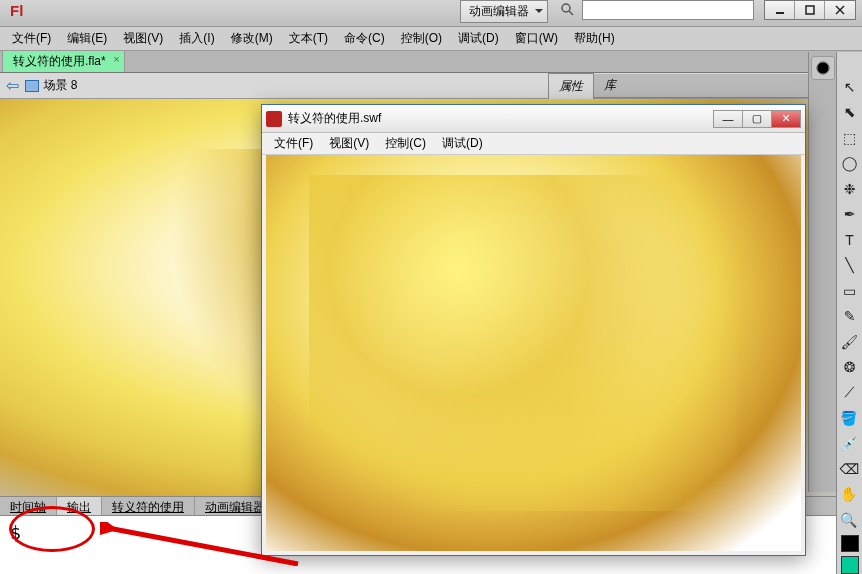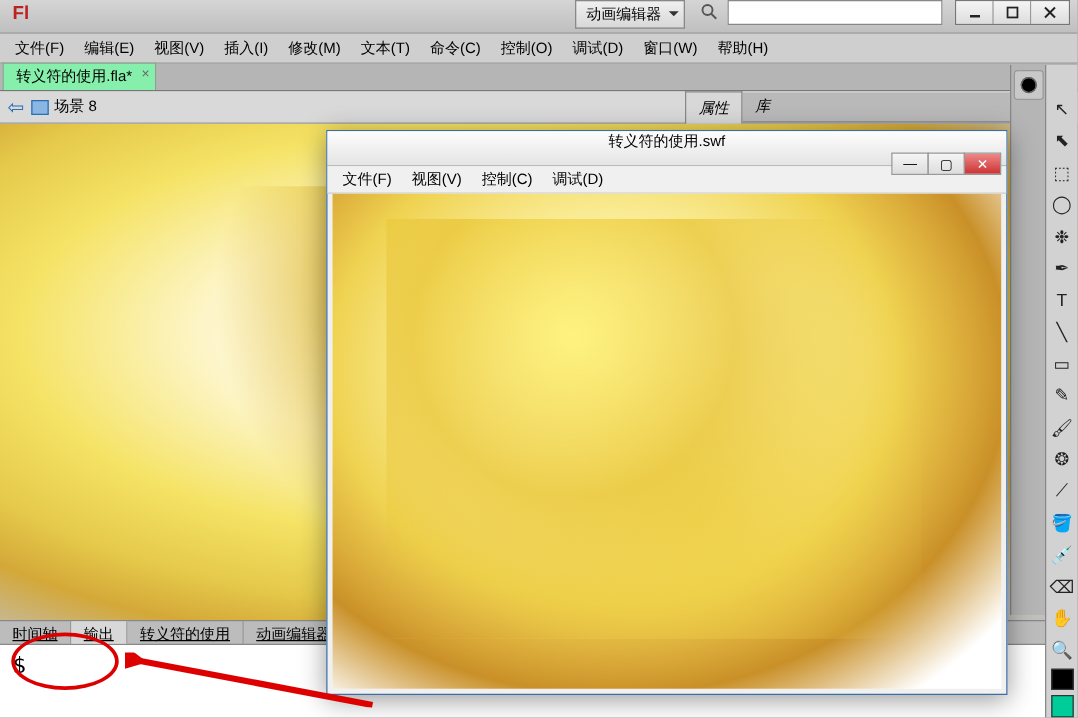--- a/index.html
+++ b/index.html
@@ -55,21 +55,21 @@
 .toolstrip { position: absolute; right: 0; top: 52px; bottom: 0; width: 26px; background: #d2d2d2; border-left: 1px solid #888; display: flex; flex-direction: column; align-items: center; padding-top: 24px; gap: 4px; }
 .tool-slot { width: 22px; height: 22px; display: flex; align-items: center; justify-content: center; font-size: 14px; color: #222; }
 .color-swatch { width: 18px; height: 18px; border: 1px solid #333; }
 
 
 .side-collapse { position: absolute; right: 26px; top: 52px; width: 28px; height: 440px; background: #b5b5b5; border-left: 1px solid #888; }
 .side-btn { width: 24px; height: 24px; margin: 4px auto; background: #c8c8c8; border: 1px solid #999; border-radius: 3px; display:flex;align-items:center;justify-content:center; }
 
 
 .swf-window { position: absolute; left: 261px; top: 104px; width: 545px; height: 452px; background: #f0f0f0; border: 1px solid #3a6ea5; box-shadow: 0 4px 20px rgba(0,0,0,0.4); }
-.swf-titlebar { height: 28px; background: linear-gradient(#fdfdfd,#e4e4e4); display: flex; align-items: center; padding: 0 4px; font-size: 12px; border-bottom: 1px solid #bbb; flex-direction: column; }
+.swf-titlebar { height: 28px; background: linear-gradient(#fdfdfd,#e4e4e4); display: flex; align-items: center; padding: 0 4px; font-size: 12px; border-bottom: 1px solid #bbb; }
 .swf-icon { width: 16px; height: 16px; background: #b22; margin-right: 6px; border-radius: 2px; }
 .swf-wincontrols { margin-left: auto; display: flex; }
 .swf-wbtn { width: 30px; height: 18px; background: linear-gradient(#f5f5f5,#ddd); border: 1px solid #999; margin-left: -1px; display: flex; align-items: center; justify-content: center; font-size: 11px; }
 .swf-wbtn.close { background: linear-gradient(#e88,#c33); color: #fff; }
 .swf-menubar { height: 22px; background: #f0f0f0; display: flex; align-items: center; font-size: 12px; padding: 0 4px; border-bottom: 1px solid #ccc; }
 .swf-menu-item { padding: 2px 8px; }
 .swf-content { position: absolute; left: 4px; right: 4px; top: 50px; bottom: 4px; background: #fff; }
 .swf-img { width: 100%; height: 100%; background: radial-gradient(ellipse at 42% 35%, #fff 0%, #fdf8d8 18%, #f9ea90 35%, #efd250 52%, #d9a838 65%, #c99028 72%, rgba(255,255,255,0.6) 90%); position: relative; }
 .swf-img::after { content: ""; position: absolute; left: 8%; top: 5%; width: 80%; height: 85%; background: radial-gradient(circle at 35% 28%, rgba(255,242,110,0.85), rgba(232,195,50,0.7) 35%, transparent 65%), radial-gradient(circle at 60% 70%, rgba(240,210,70,0.7), transparent 55%); }
 

